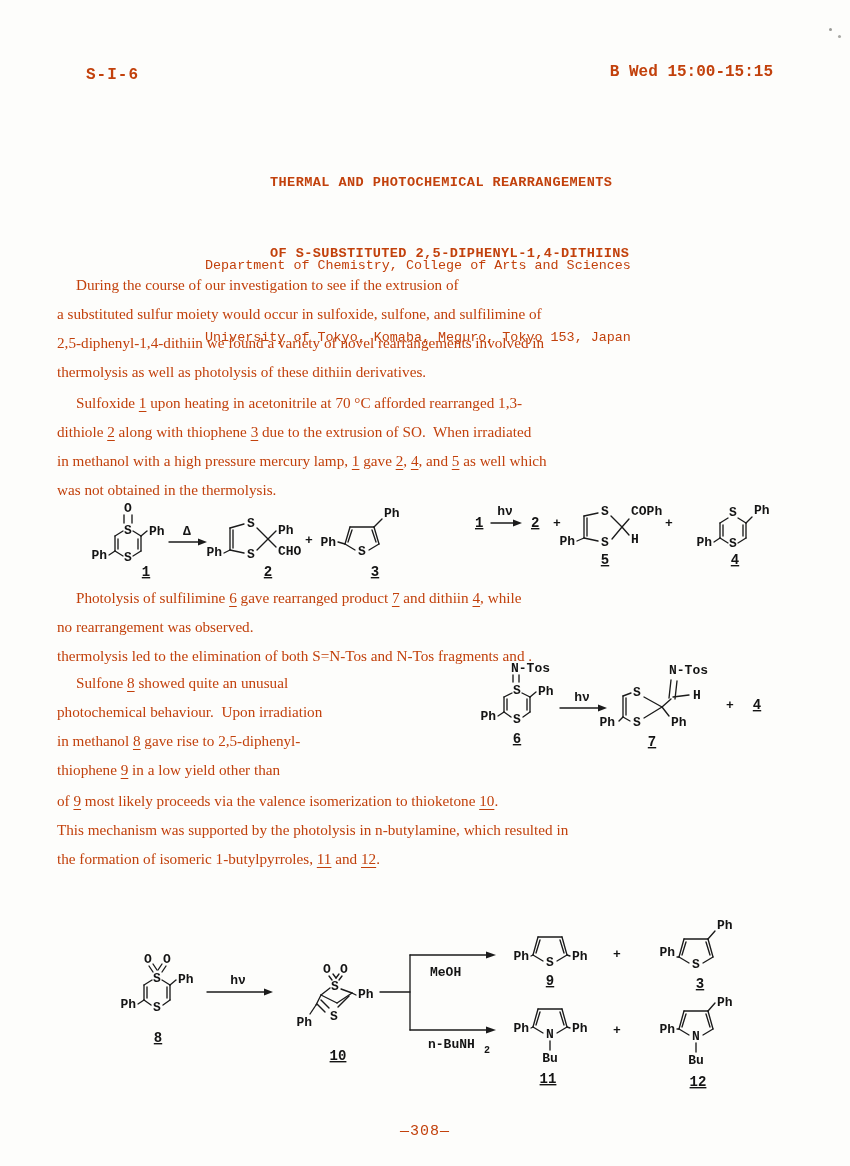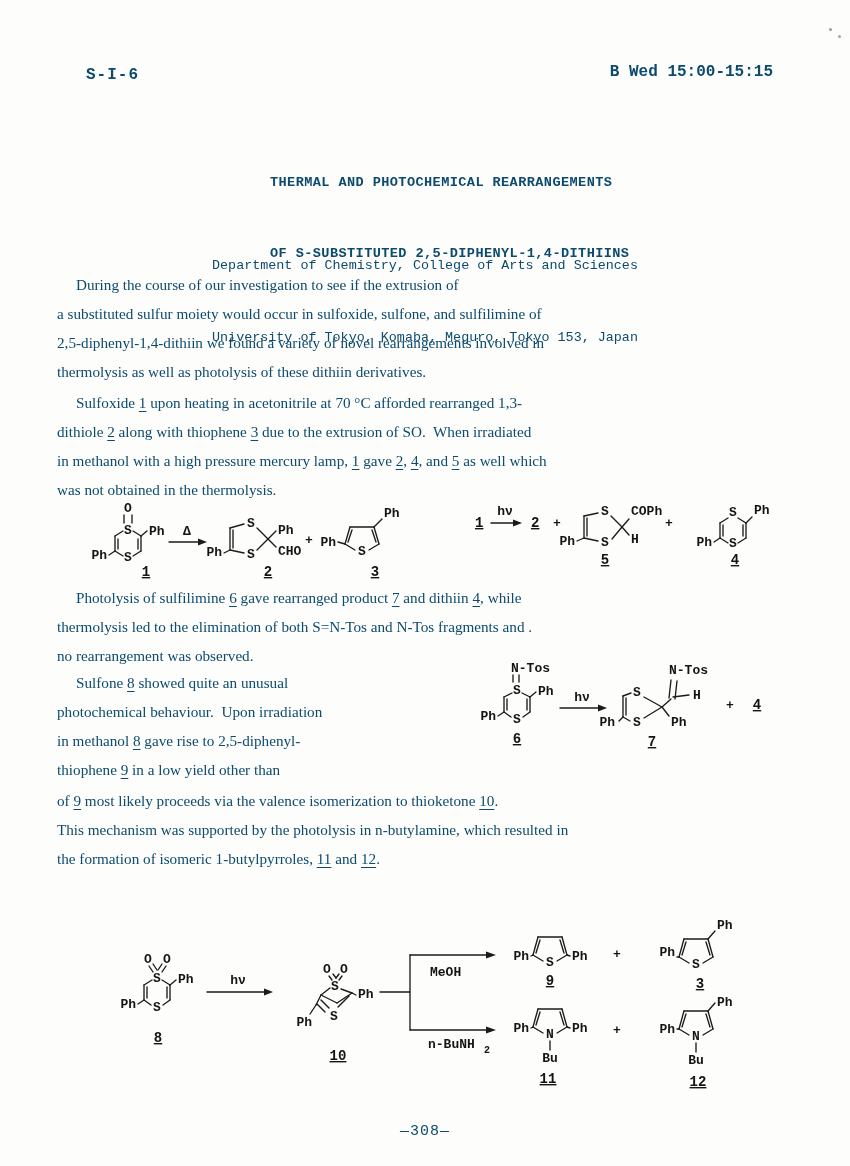--- a/index.html
+++ b/index.html
@@ -1,27 +1,27 @@
 <!DOCTYPE html>
 <html><head>
 <meta charset="utf-8">
 <style>
   html,body{margin:0;padding:0;background:#e8e8e6;}
   #page{
     position:relative; width:850px; height:1166px; margin:0 auto;
-    background:#fdfdfb; color:#0c4a6e; overflow:hidden;
+    background:#fdfdfb; color:#c2410c; overflow:hidden;
     font-family:"Liberation Mono","DejaVu Sans Mono",monospace;
   }
   .abs{position:absolute;}
   .tline{white-space:pre; height:29px; line-height:29px; font-size:15.2px;font-family:Liberation Serif, serif;}
   .u{text-decoration:underline; text-underline-offset:3px;}
   .hdr{font-size:16px; font-weight:700; letter-spacing:1px;}
   .title-block{font-size:13.6px; font-weight:700; line-height:23.5px; white-space:pre; letter-spacing:.4px;}
   .authors{font-size:13.6px; line-height:22px; white-space:pre;}
-  .affil{font-size:13.4px; line-height:24px; text-align:center; white-space:pre;}
+  .affil{font-size:13.4px; line-height:24px; white-space:pre;}
   .footer{width:100%; text-align:center; font-size:15px; letter-spacing:1px;}
   svg line{stroke:#1b1b1b; stroke-width:1.35; stroke-linecap:round;}
   svg polygon{fill:#1b1b1b;}
   svg text{font-family:"Liberation Mono","DejaVu Sans Mono",monospace; font-size:13px; font-weight:700; fill:#141414;}
   svg text.cnum{font-size:14px; text-decoration:underline;}
   svg text.cond{font-size:13px;}
   svg text.sub{font-size:10px;}
   .speck{width:3px;height:3px;border-radius:50%;background:#9a9a96;}
 </style>
 </head>
@@ -51,22 +51,22 @@
       <div class="tline"><span>thermolysis as well as photolysis of these dithiin derivatives.</span></div>
     </div>
   <div class="abs" style="left:57px; top:388px;">
       <div class="tline"><span>     Sulfoxide </span><span class="u">1</span><span> upon heating in acetonitrile at 70 °C afforded rearranged 1,3-</span></div>
       <div class="tline"><span>dithiole </span><span class="u">2</span><span> along with thiophene </span><span class="u">3</span><span> due to the extrusion of SO.  When irradiated</span></div>
       <div class="tline"><span>in methanol with a high pressure mercury lamp, </span><span class="u">1</span><span> gave </span><span class="u">2</span><span>, </span><span class="u">4</span><span>, and </span><span class="u">5</span><span> as well which</span></div>
       <div class="tline"><span>was not obtained in the thermolysis.</span></div>
     </div>
   <div class="abs" style="left:57px; top:583px;">
       <div class="tline"><span>     Photolysis of sulfilimine </span><span class="u">6</span><span> gave rearranged product </span><span class="u">7</span><span> and dithiin </span><span class="u">4</span><span>, while</span></div>
+      <div class="tline"><span>no rearrangement was observed.</span></div>
       <div class="tline"><span>thermolysis led to the elimination of both S=N-Tos and N-Tos fragments and .</span></div>
-      <div class="tline"><span>no rearrangement was observed.</span></div>
     </div>
   <div class="abs" style="left:57px; top:650px;margin-top:18px;">
       <div class="tline"><span>     Sulfone </span><span class="u">8</span><span> showed quite an unusual</span></div>
       <div class="tline"><span>photochemical behaviour.  Upon irradiation</span></div>
       <div class="tline"><span>in methanol </span><span class="u">8</span><span> gave rise to 2,5-diphenyl-</span></div>
       <div class="tline"><span>thiophene </span><span class="u">9</span><span> in a low yield other than</span></div>
     </div>
   <div class="abs" style="left:57px; top:786px;">
       <div class="tline"><span>of </span><span class="u">9</span><span> most likely proceeds via the valence isomerization to thioketone </span><span class="u">10</span><span>.</span></div>
       <div class="tline"><span>This mechanism was supported by the photolysis in n-butylamine, which resulted in</span></div>

